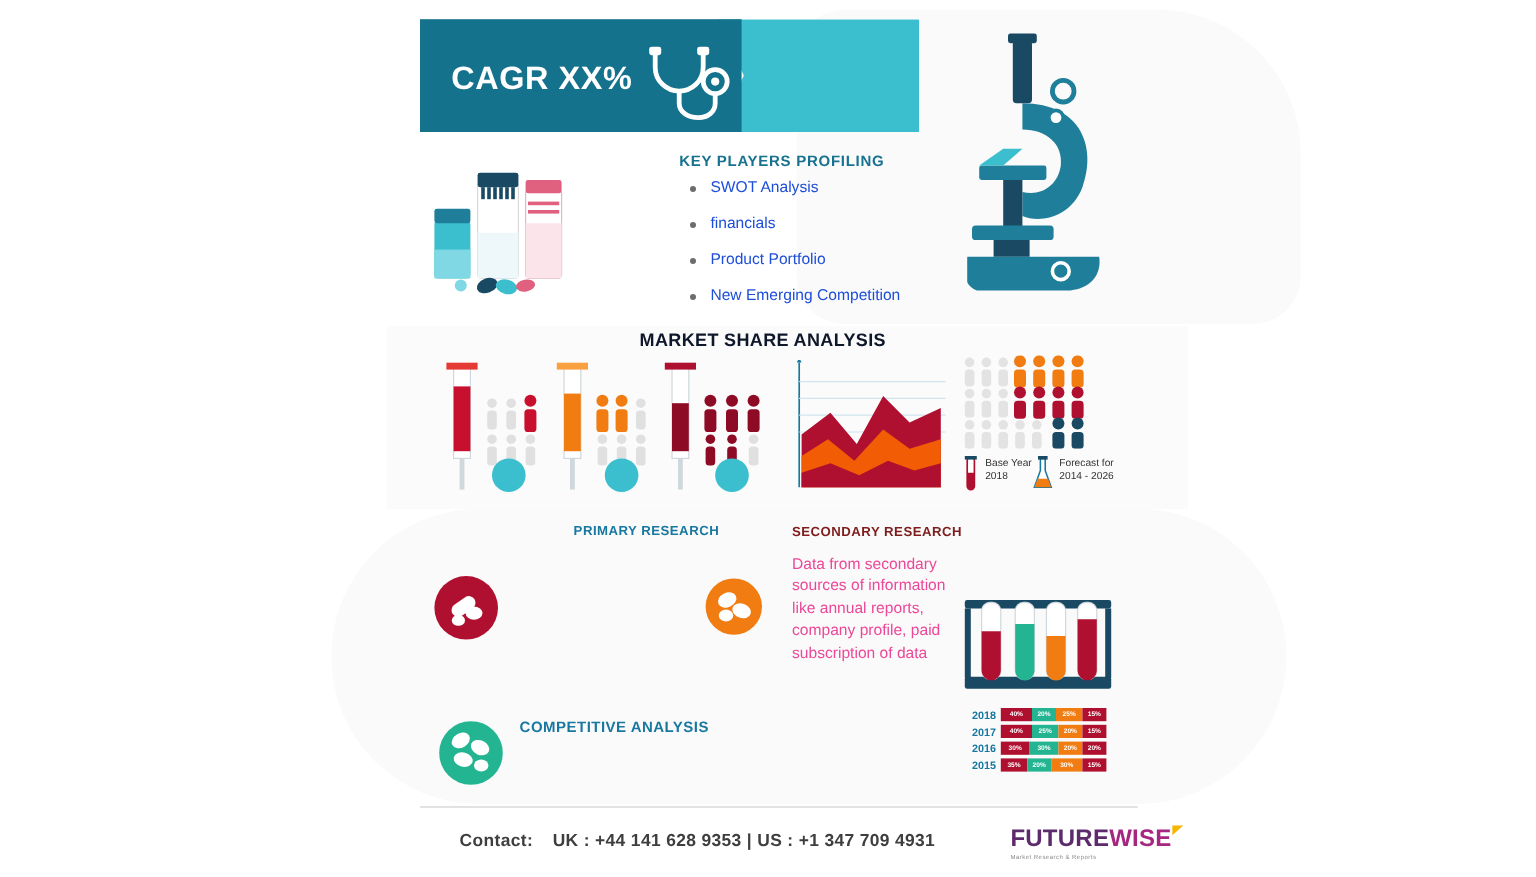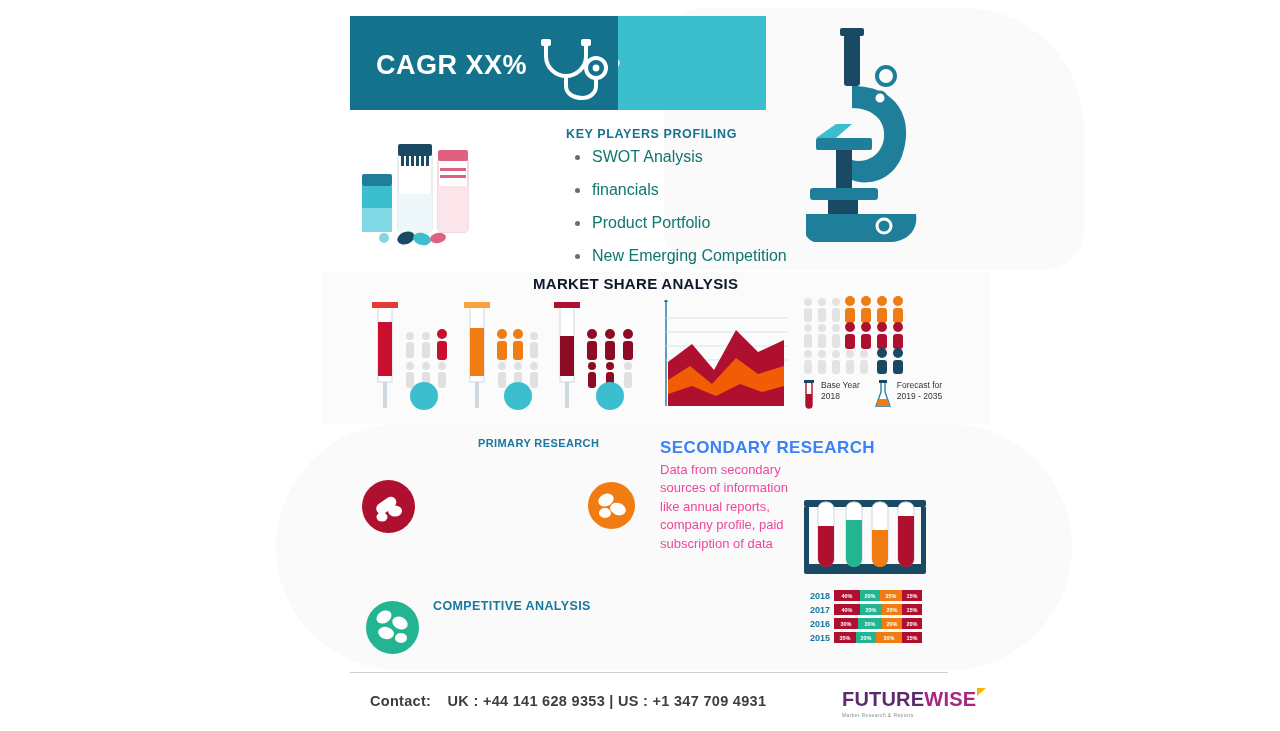--- a/index.html
+++ b/index.html
@@ -50,58 +50,58 @@
   
   .kp-title {
     position: absolute; left: 562px; top: 127px;
     color: #16728e; font-size: 12.5px; font-weight: bold; letter-spacing: .6px;
   }
   .kp-list {
     position: absolute; left: 562px; top: 148px; margin: 0; padding: 0; list-style: none;
   }
   .kp-list li {
     position: relative; padding-left: 26px; margin-bottom: 15px;
-    color: #0f766e; font-size: 16px;
+    color: #1d4ed8; font-size: 13px;
   }
   .kp-list li::before {
     content: ""; position: absolute; left: 9px; top: 7px;
     width: 5px; height: 5px; border-radius: 50%; background: #6d6d6d;
   }
 
   .pills-art { position: absolute; left: 356px; top: 138px; }
   .micro-art { position: absolute; left: 802px; top: 20px; }
 
   
   .ms-title {
     position: absolute; left: 529px; top: 275px;
     color: #0f172a; font-size: 15px; font-weight: bold; letter-spacing: .3px;
   }
   .syringe-art { position: absolute; left: 360px; top: 302px; }
   .chart-art   { position: absolute; left: 654px; top: 300px; }
   .people-art  { position: absolute; left: 798px; top: 296px; }
 
   .legend {
-    position: absolute; left: 798px; top: 380px; display: flex; gap: 14px;
+    position: absolute; left: 798px; top: 380px; display: flex; 
     align-items: flex-start;
   }
   .legend-item { display: flex; gap: 5px; align-items: flex-start; }
   .legend-text { font-size: 8.5px; color: #333; line-height: 1.3; white-space: nowrap; }
 
   
   .pr-title {
     position: absolute; left: 429px; top: 437px;
     color: #1878a0; font-size: 11px; font-weight: bold; letter-spacing: .4px; padding-left: 45px;
   }
   .pr-body {
     position: absolute; left: 429px; top: 460px; width: 152px;
     color: #3b3b3b; font-size: 13px; line-height: 1.45;
   }
   .sr-title {
     position: absolute; left: 656px; top: 438px;
-    color: #3b82f6; font-size: 17px; font-weight: bold; letter-spacing: .4px;
+    color: #7f1d1d; font-size: 11px; font-weight: bold; letter-spacing: .4px;
   }
   .sr-body {
     position: absolute; left: 656px; top: 461px; width: 146px;
     color: #ec4899; font-size: 13px; line-height: 1.42;
   }
   .ca-title {
     position: absolute; left: 429px; top: 599px;
     color: #1878a0; font-size: 12.5px; font-weight: bold; letter-spacing: .4px;
   }
   .ca-body {
@@ -129,21 +129,21 @@
 
   
   .footer-rule {
     position: absolute; left: 346px; top: 672px; width: 598px; height: 1px;
     background: #cfcfcf;
   }
   .contact {
     position: absolute; left: 366px; top: 693px;
     font-size: 14.5px; font-weight: bold; color: #3e3e3e; letter-spacing: .3px;
   }
-  .contact .lbl { margin-right: 12px; }
+  .contact .lbl { margin-right: 12px; margin-left: 13px; }
   .logo {
     position: absolute; left: 838px; top: 688px; text-align: left;
   }
   .logo-main {
     font-size: 20px; font-weight: bold; color: #5d2a6b; letter-spacing: .2px;
   }
   .logo-main .wise { color: #a5277f; }
   .logo-sub { font-size: 5px; color: #8a8a8a; letter-spacing: .4px; margin-top: 1px; }
   .logo-flag {
     position: absolute; right: -10px; top: 0; width: 0; height: 0;
@@ -401,21 +401,21 @@
       </div>
     </div>
     <div class="legend-item">
       <svg width="18" height="30" viewBox="0 0 18 30">
         <path d="M7 2 H11 V12 L16 26 H2 L7 12 Z" fill="#ffffff" stroke="#1878a0" stroke-width="1.3"></path>
         <path d="M4.6 19 H13.4 L16 26 H2 Z" fill="#f07c12"></path>
         <rect x="5" y="0" width="8" height="3" fill="#1a4a63"></rect>
       </svg>
       <div class="legend-text">
         <div>Forecast for</div>
-        <div>2019 - 2035</div>
+        <div>2014 - 2026</div>
       </div>
     </div>
   </div>
 
   <div class="circle-icon ci-red">
     <svg width="53" height="53" viewBox="0 0 53 53">
       <rect x="13" y="20" width="22" height="11" rx="5.5" fill="#ffffff" transform="rotate(-35 24 25)"></rect>
       <ellipse cx="33" cy="31" rx="7" ry="5.5" fill="#ffffff"></ellipse>
       <ellipse cx="20" cy="37" rx="5.5" ry="4.5" fill="#ffffff"></ellipse>
     </svg>

